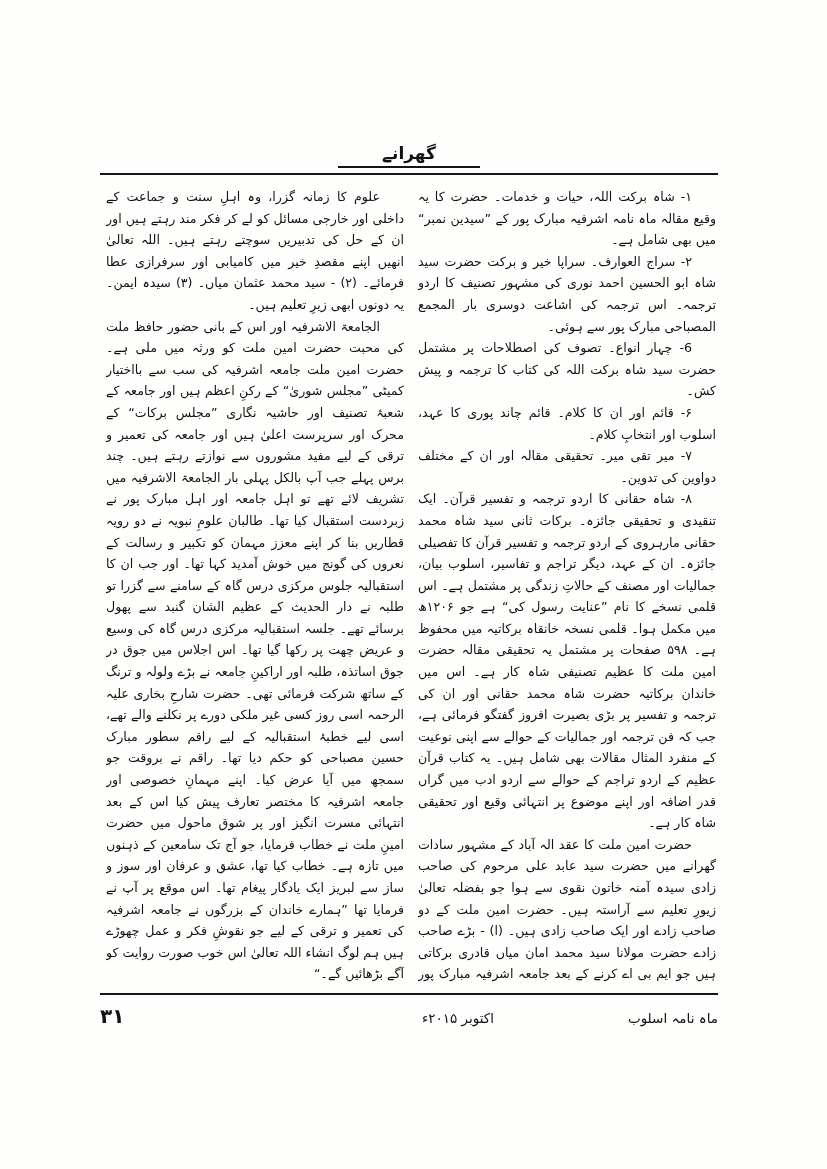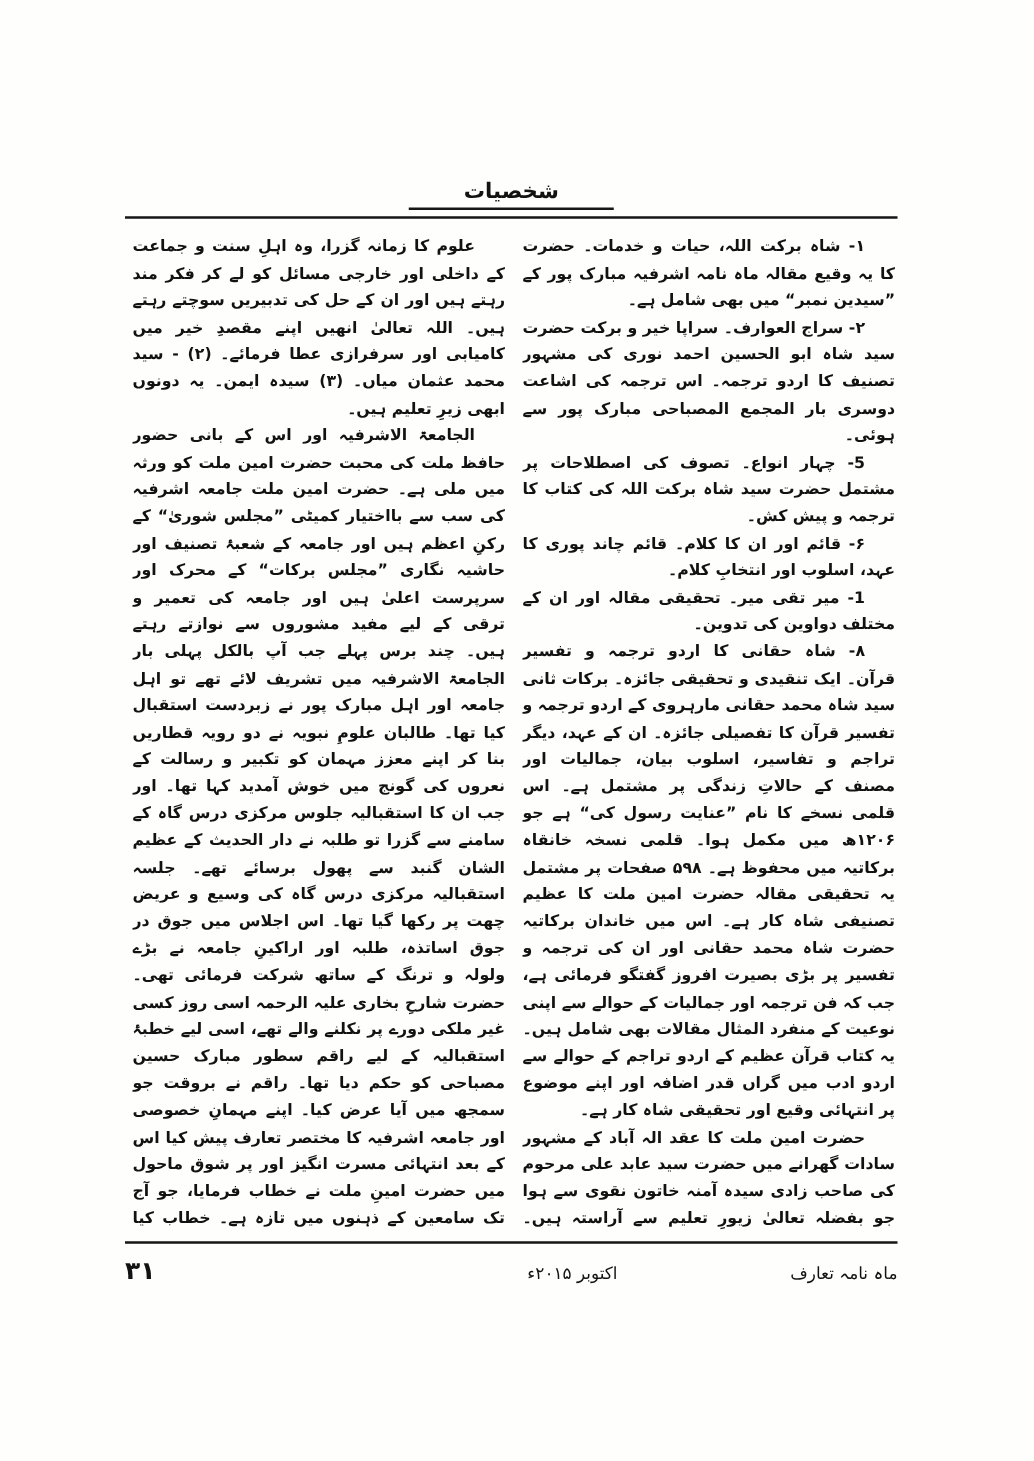--- a/index.html
+++ b/index.html
@@ -46,21 +46,20 @@
     display: flex;
     gap: 14px;
     overflow: hidden;
   }
   .col {
     flex: 1 1 0;
     text-align: justify;
     font-size: 12.6px;
     line-height: 21.6px;
     overflow: hidden;
-    font-weight: bold;
   }
   .col p { text-indent: 24px; }
   
   .page-footer {
     position: absolute;
     top: 993px;
     left: 100px;
     width: 618px;
     border-top: 2px solid #161616;
     padding-top: 9px;
@@ -73,43 +72,43 @@
   .footer-journal { width: 170px; text-align: right; }
   .footer-date { width: 170px; text-align: right; }
   .footer-page { width: 170px; text-align: left; font-weight: bold; font-size: 20px; letter-spacing: 1px; }
 </style>
 </head>
 <body>
 
 <div class="sheet">
 
   <header class="page-header">
-    <div class="header-title">شخصیات</div>
+    <div class="header-title">گھرانے</div>
     <div class="header-rule"></div>
   </header>
 
   <main class="article-body">
 
     <section class="col">
       <p>۱-   شاہ برکت اللہ، حیات و خدمات۔ حضرت کا یہ وقیع مقالہ ماہ نامہ اشرفیہ مبارک پور کے ”سیدین نمبر“ میں بھی شامل ہے۔</p>
       <p>۲-   سراج العوارف۔ سراپا خیر و برکت حضرت سید شاہ ابو الحسین احمد نوری کی مشہور تصنیف کا اردو ترجمہ۔ اس ترجمہ کی اشاعت دوسری بار المجمع المصباحی مبارک پور سے ہوئی۔</p>
-      <p>5-   چہار انواع۔ تصوف کی اصطلاحات پر مشتمل حضرت سید شاہ برکت اللہ کی کتاب کا ترجمہ و پیش کش۔</p>
+      <p>6-   چہار انواع۔ تصوف کی اصطلاحات پر مشتمل حضرت سید شاہ برکت اللہ کی کتاب کا ترجمہ و پیش کش۔</p>
       <p>۶-   قائم اور ان کا کلام۔ قائم چاند پوری کا عہد، اسلوب اور انتخابِ کلام۔</p>
-      <p>1-   میر تقی میر۔ تحقیقی مقالہ اور ان کے مختلف دواوین کی تدوین۔</p>
+      <p>۷-   میر تقی میر۔ تحقیقی مقالہ اور ان کے مختلف دواوین کی تدوین۔</p>
       <p>۸-   شاہ حقانی کا اردو ترجمہ و تفسیر قرآن۔ ایک تنقیدی و تحقیقی جائزہ۔ برکات ثانی سید شاہ محمد حقانی مارہروی کے اردو ترجمہ و تفسیر قرآن کا تفصیلی جائزہ۔ ان کے عہد، دیگر تراجم و تفاسیر، اسلوب بیان، جمالیات اور مصنف کے حالاتِ زندگی پر مشتمل ہے۔ اس قلمی نسخے کا نام ”عنایت رسول کی“ ہے جو ۱۲۰۶ھ میں مکمل ہوا۔ قلمی نسخہ خانقاہ برکاتیہ میں محفوظ ہے۔ ۵۹۸ صفحات پر مشتمل یہ تحقیقی مقالہ حضرت امین ملت کا عظیم تصنیفی شاہ کار ہے۔ اس میں خاندان برکاتیہ حضرت شاہ محمد حقانی اور ان کی ترجمہ و تفسیر پر بڑی بصیرت افروز گفتگو فرمائی ہے، جب کہ فن ترجمہ اور جمالیات کے حوالے سے اپنی نوعیت کے منفرد المثال مقالات بھی شامل ہیں۔ یہ کتاب قرآن عظیم کے اردو تراجم کے حوالے سے اردو ادب میں گراں قدر اضافہ اور اپنے موضوع پر انتہائی وقیع اور تحقیقی شاہ کار ہے۔</p>
       <p>حضرت امین ملت کا عقد الہ آباد کے مشہور سادات گھرانے میں حضرت سید عابد علی مرحوم کی صاحب زادی سیدہ آمنہ خاتون نقوی سے ہوا جو بفضلہ تعالیٰ زیورِ تعلیم سے آراستہ ہیں۔ حضرت امین ملت کے دو صاحب زادے اور ایک صاحب زادی ہیں۔ (ا) - بڑے صاحب زادے حضرت مولانا سید محمد امان میاں قادری برکاتی ہیں جو ایم بی اے کرنے کے بعد جامعہ اشرفیہ مبارک پور کے نام ور فاضل ہیں۔ ماشاء اللہ نیک سیرت، بلند اخلاق اور متواضع مزاج ہیں۔ بڑی محنت اور لگن سے اکتسابِ</p>
     </section>
 
     <section class="col">
       <p>علوم کا زمانہ گزرا، وہ اہلِ سنت و جماعت کے داخلی اور خارجی مسائل کو لے کر فکر مند رہتے ہیں اور ان کے حل کی تدبیریں سوچتے رہتے ہیں۔ اللہ تعالیٰ انھیں اپنے مقصدِ خیر میں کامیابی اور سرفرازی عطا فرمائے۔ (۲) - سید محمد عثمان میاں۔ (۳) سیدہ ایمن۔ یہ دونوں ابھی زیرِ تعلیم ہیں۔</p>
       <p>الجامعۃ الاشرفیہ اور اس کے بانی حضور حافظ ملت کی محبت حضرت امین ملت کو ورثہ میں ملی ہے۔ حضرت امین ملت جامعہ اشرفیہ کی سب سے بااختیار کمیٹی ”مجلس شوریٰ“ کے رکنِ اعظم ہیں اور جامعہ کے شعبۂ تصنیف اور حاشیہ نگاری ”مجلس برکات“ کے محرک اور سرپرست اعلیٰ ہیں اور جامعہ کی تعمیر و ترقی کے لیے مفید مشوروں سے نوازتے رہتے ہیں۔ چند برس پہلے جب آپ بالکل پہلی بار الجامعۃ الاشرفیہ میں تشریف لائے تھے تو اہل جامعہ اور اہل مبارک پور نے زبردست استقبال کیا تھا۔ طالبان علومِ نبویہ نے دو رویہ قطاریں بنا کر اپنے معزز مہمان کو تکبیر و رسالت کے نعروں کی گونج میں خوش آمدید کہا تھا۔ اور جب ان کا استقبالیہ جلوس مرکزی درس گاہ کے سامنے سے گزرا تو طلبہ نے دار الحدیث کے عظیم الشان گنبد سے پھول برسائے تھے۔ جلسہ استقبالیہ مرکزی درس گاہ کی وسیع و عریض چھت پر رکھا گیا تھا۔ اس اجلاس میں جوق در جوق اساتذہ، طلبہ اور اراکینِ جامعہ نے بڑے ولولہ و ترنگ کے ساتھ شرکت فرمائی تھی۔ حضرت شارحِ بخاری علیہ الرحمہ اسی روز کسی غیر ملکی دورے پر نکلنے والے تھے، اسی لیے خطبۂ استقبالیہ کے لیے راقم سطور مبارک حسین مصباحی کو حکم دیا تھا۔ راقم نے بروقت جو سمجھ میں آیا عرض کیا۔ اپنے مہمانِ خصوصی اور جامعہ اشرفیہ کا مختصر تعارف پیش کیا اس کے بعد انتہائی مسرت انگیز اور پر شوق ماحول میں حضرت امینِ ملت نے خطاب فرمایا، جو آج تک سامعین کے ذہنوں میں تازہ ہے۔ خطاب کیا تھا، عشق و عرفان اور سوز و ساز سے لبریز ایک یادگار پیغام تھا۔ اس موقع پر آپ نے فرمایا تھا ”ہمارے خاندان کے بزرگوں نے جامعہ اشرفیہ کی تعمیر و ترقی کے لیے جو نقوشِ فکر و عمل چھوڑے ہیں ہم لوگ انشاء اللہ تعالیٰ اس خوب صورت روایت کو آگے بڑھائیں گے۔“</p>
       <p>شارح بخاری حضرت علامہ مفتی محمد شریف الحق امجدی علیہ الرحمہ الجامعۃ الاشرفیہ مبارک پور کے قابلِ فخر فرزند، صدر شعبۂ افتا اور ناظمِ تعلیمات تھے۔ حضرت فقیہ اعظم ہند نے اپنے فکر و تدبر سے خانقاہِ برکاتیہ سے جامعہ اشرفیہ کے رشتوں کو فروغ و استحکام بخشا۔ جشن</p>
     </section>
 
   </main>
 
   <footer class="page-footer">
-    <span class="footer-journal">ماہ نامہ تعارف</span>
+    <span class="footer-journal">ماہ نامہ اسلوب</span>
     <span class="footer-date">اکتوبر ۲۰۱۵ء</span>
     <span class="footer-page">۳۱</span>
   </footer>
 
 </div>
 
 </body></html>

